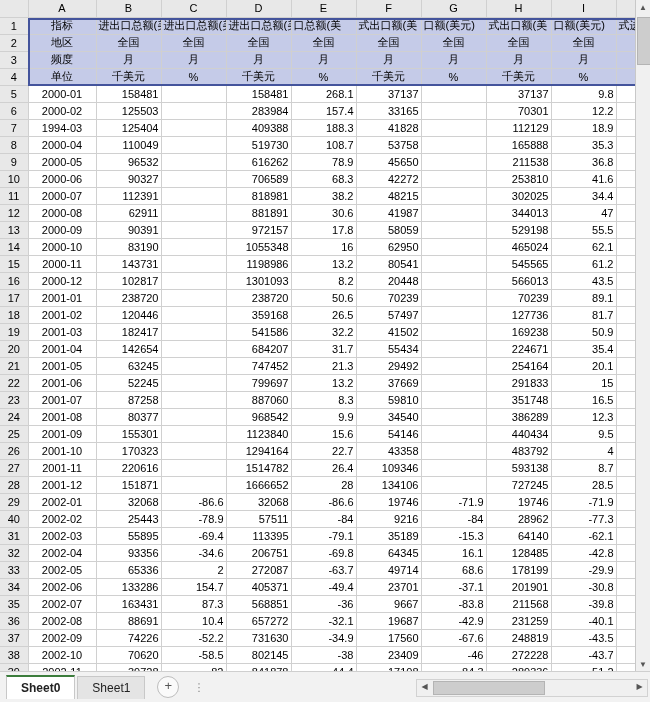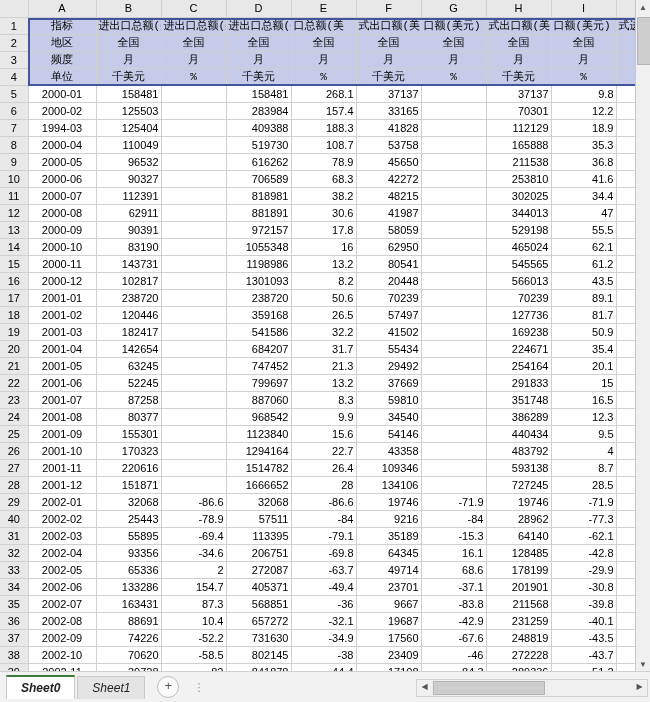--- a/index.html
+++ b/index.html
@@ -65,21 +65,20 @@
   .c-a { width: 28px; }
   .c-rowlabel { width: 68px; }
   .c-data { width: 65px; }
   .num { text-align: right; padding-right: 4px; }
   .ctr { text-align: center; }
   .lft { text-align: left; padding-left: 3px; }
 
   
   .selblock {
     background: #c5cbe8;
-    font-family: Liberation Mono, monospace;
   }
 
   
   .sel-rect {
     position: absolute;
     border: 2px solid #44549c;
     pointer-events: none;
     box-sizing: border-box;
   }
 
@@ -130,21 +129,20 @@
   .tab {
     height: 22px;
     line-height: 22px;
     padding: 0 14px;
     font-size: 12px;
     border: 1px solid #c8c8c8;
     border-bottom: none;
     background: #e4e4e4;
     margin-right: 2px;
     color: #222;
-    font-style: italic;
   }
   .tab.active {
     background: #ffffff;
     font-weight: bold;
     border-top: 2px solid #3c7d3c;
   }
   .addsheet {
     width: 20px;
     height: 20px;
     border: 1px solid #bdbdbd;

